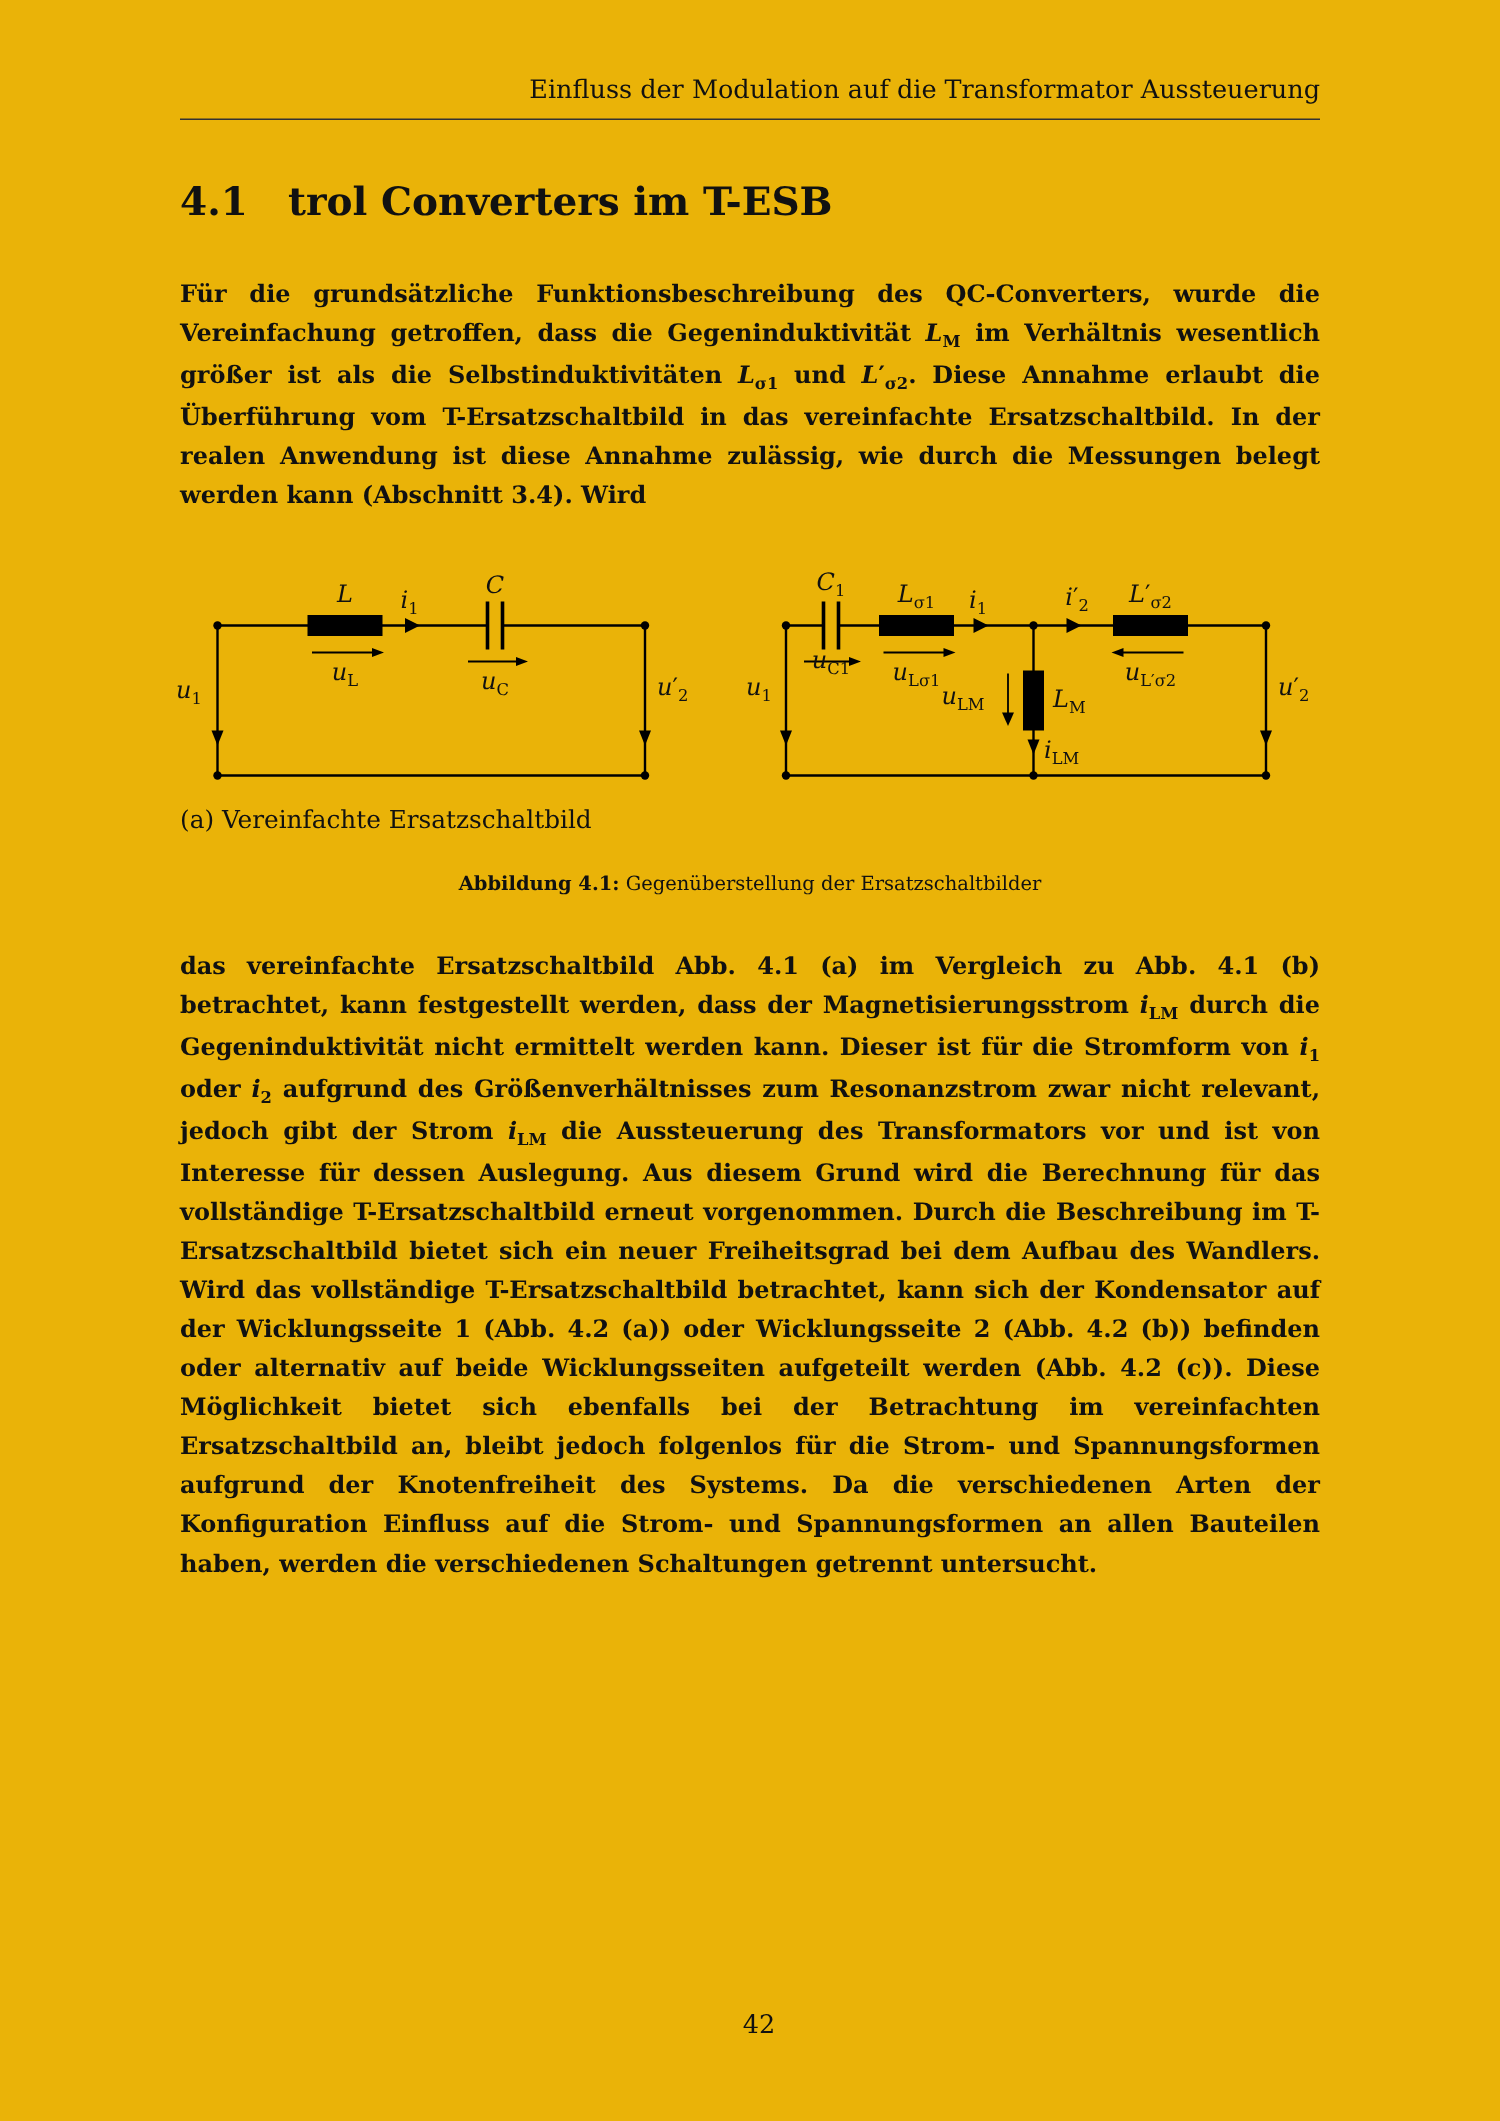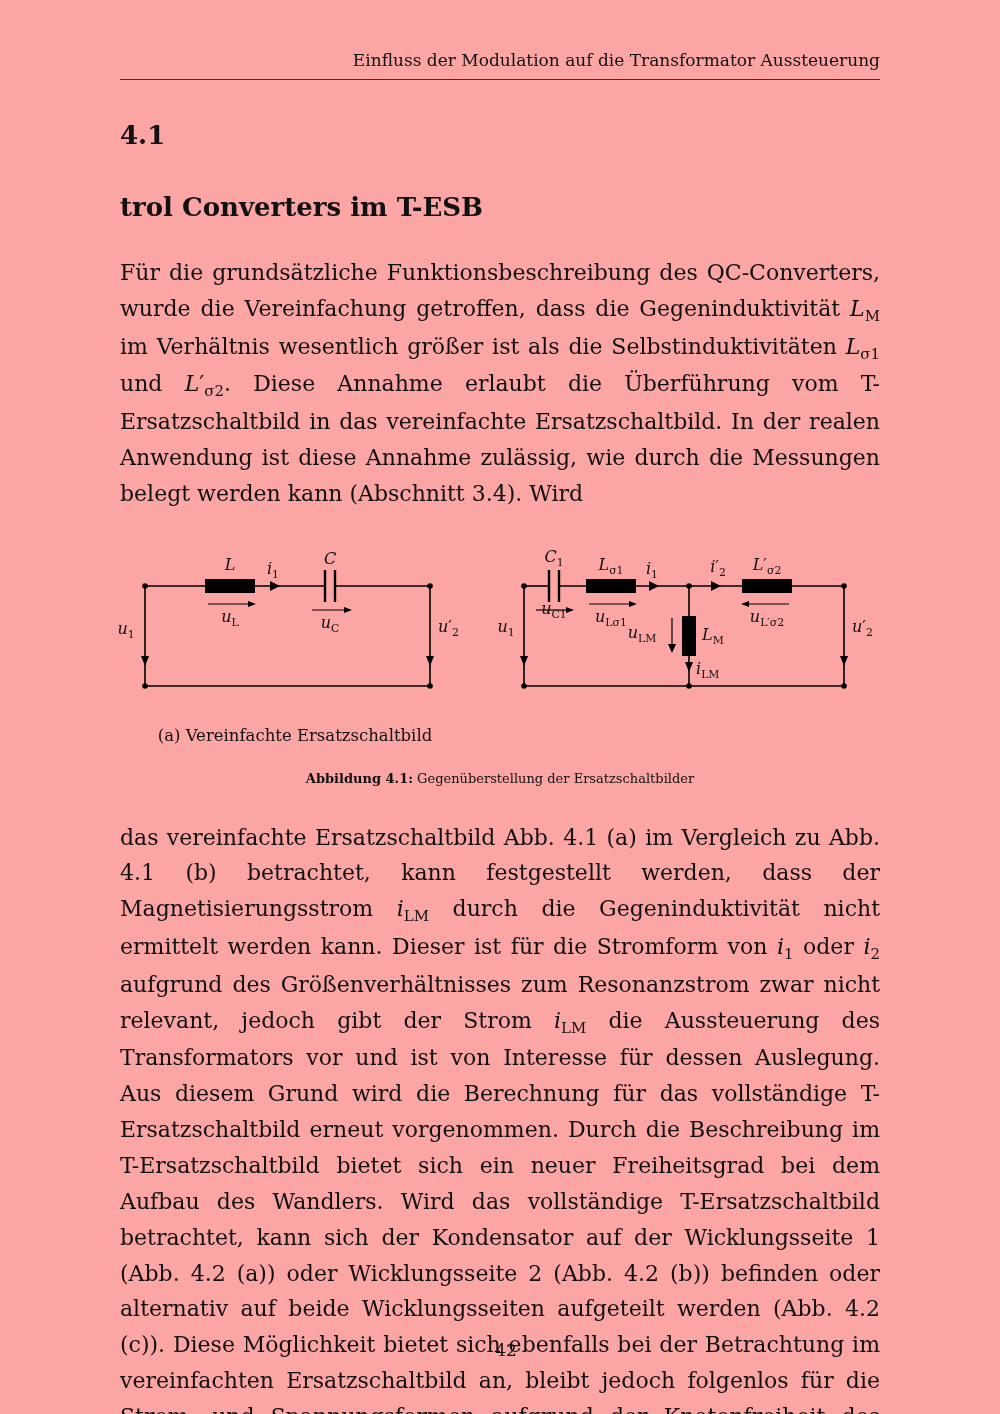--- a/index.html
+++ b/index.html
@@ -1,48 +1,48 @@
 <!DOCTYPE html>
 <html><head>
 <meta charset="utf-8">
 <style>
   html,body{margin:0;padding:0;background:#e8e8e8;}
   .page{
     position:relative;
     width:1000px;height:1414px;
     margin:0 auto;
-    background:#fca5a5;
+    background:#eab308;
     color:#111;
     font-family:"DejaVu Serif", serif;
     overflow:hidden;
     box-sizing:border-box;
     padding:50px 120px 0 120px;
   }
   .running-header{
     text-align:right;
     font-size:17px;
     padding-bottom:9px;
     border-bottom:1px solid #333;
   }
   .section-heading{
     display:flex;
     margin:34px 0 0 0;
     font-size:26px;
     font-weight:bold;
     line-height:1.65;
-    flex-direction:column;
   }
   .sec-num{width:72px;flex:0 0 72px;}
   .sec-title{flex:1;}
   .tline{display:block;white-space:nowrap;}
   .body-par{
     margin:26px 0 0 0;
-    font-size:22px;
+    font-size:16px;
     line-height:1.63;
     text-align:justify;
+    font-weight:bold;
   }
   .body-par sub, .clabel sub{font-size:68%;}
   .figure-block{margin:44px 0 34px 0;}
   .figure-row{
     display:flex;
     justify-content:space-between;
     align-items:flex-start;
   }
   .subfig{position:relative;}
   .circuit{position:relative;}
@@ -50,22 +50,21 @@
   .clabel{
     position:absolute;
     font-size:16px;
     line-height:1.1;
     white-space:nowrap;
     transform:translateX(-50%);
   }
   .clabel.anchor-left{transform:none;}
   .clabel.anchor-right{transform:none;text-align:center;}
   .subcaption{
-    margin-top:20px;
-    text-align:center;
+    margin-top:0;
     font-size:16.5px;
   }
   .fig-caption{
     margin-top:26px;
     text-align:center;
     font-size:13px;
   }
   .page-number{
     position:absolute;
     left:0;right:0;

